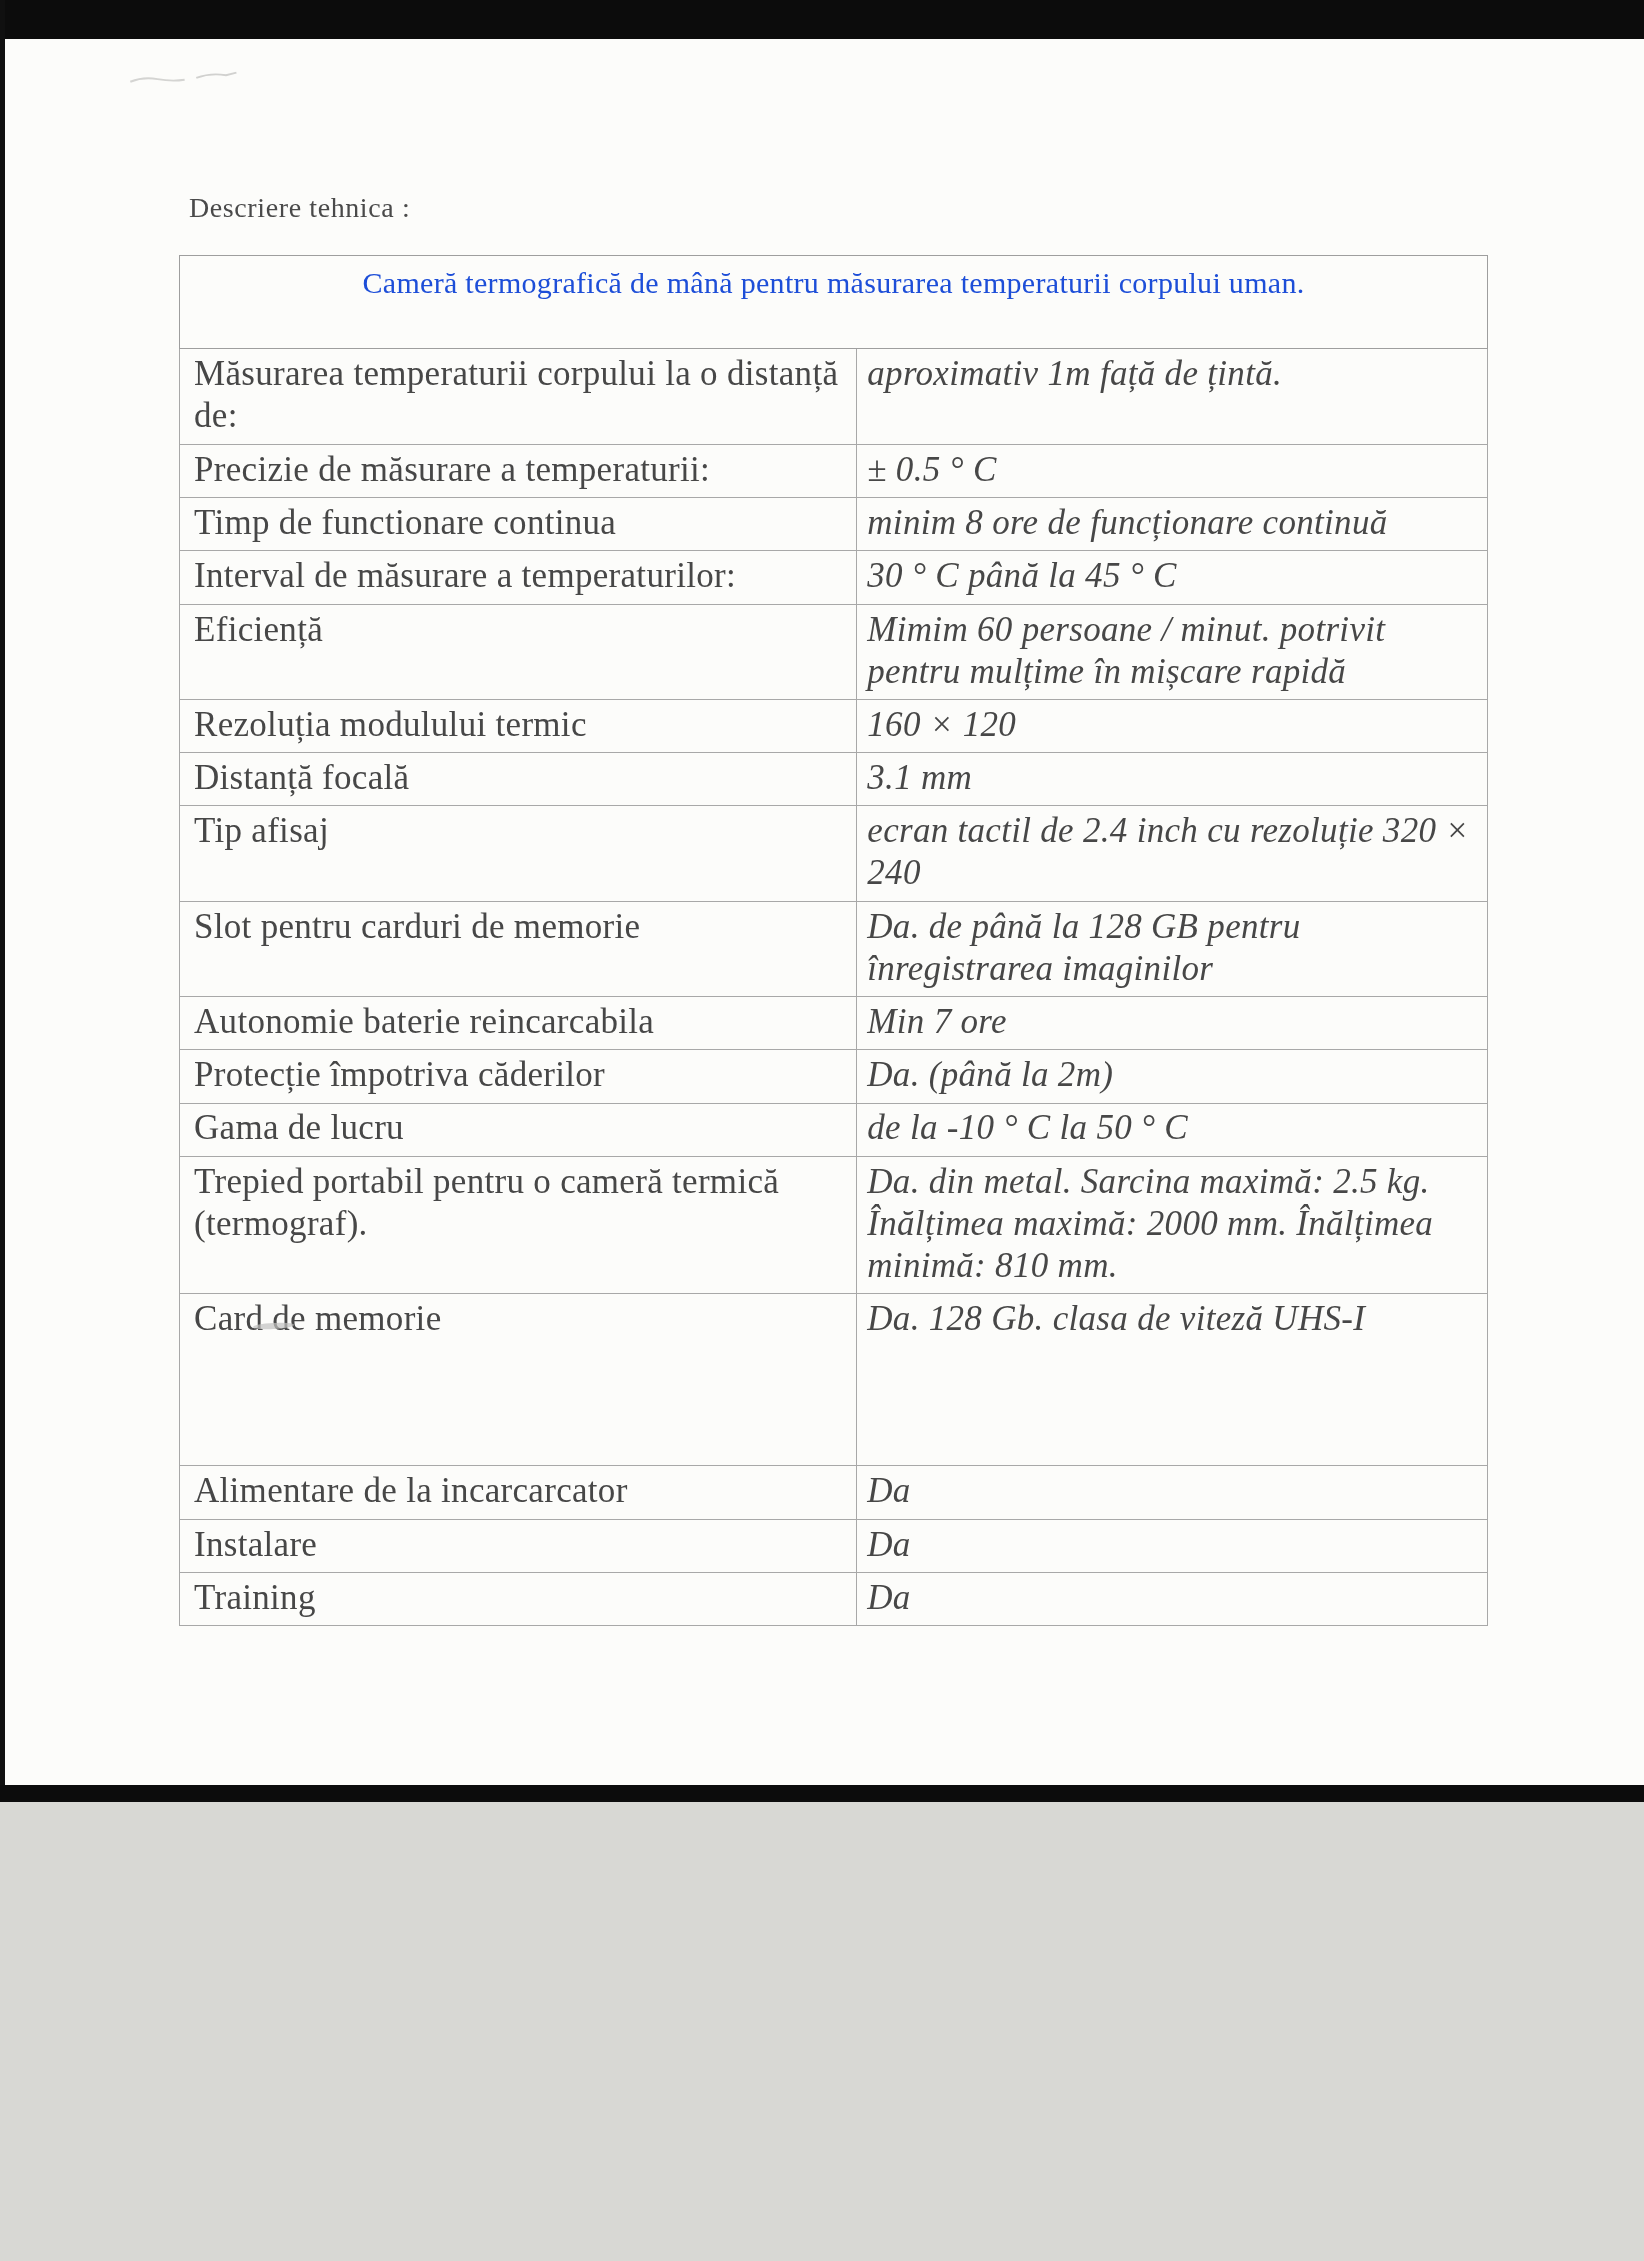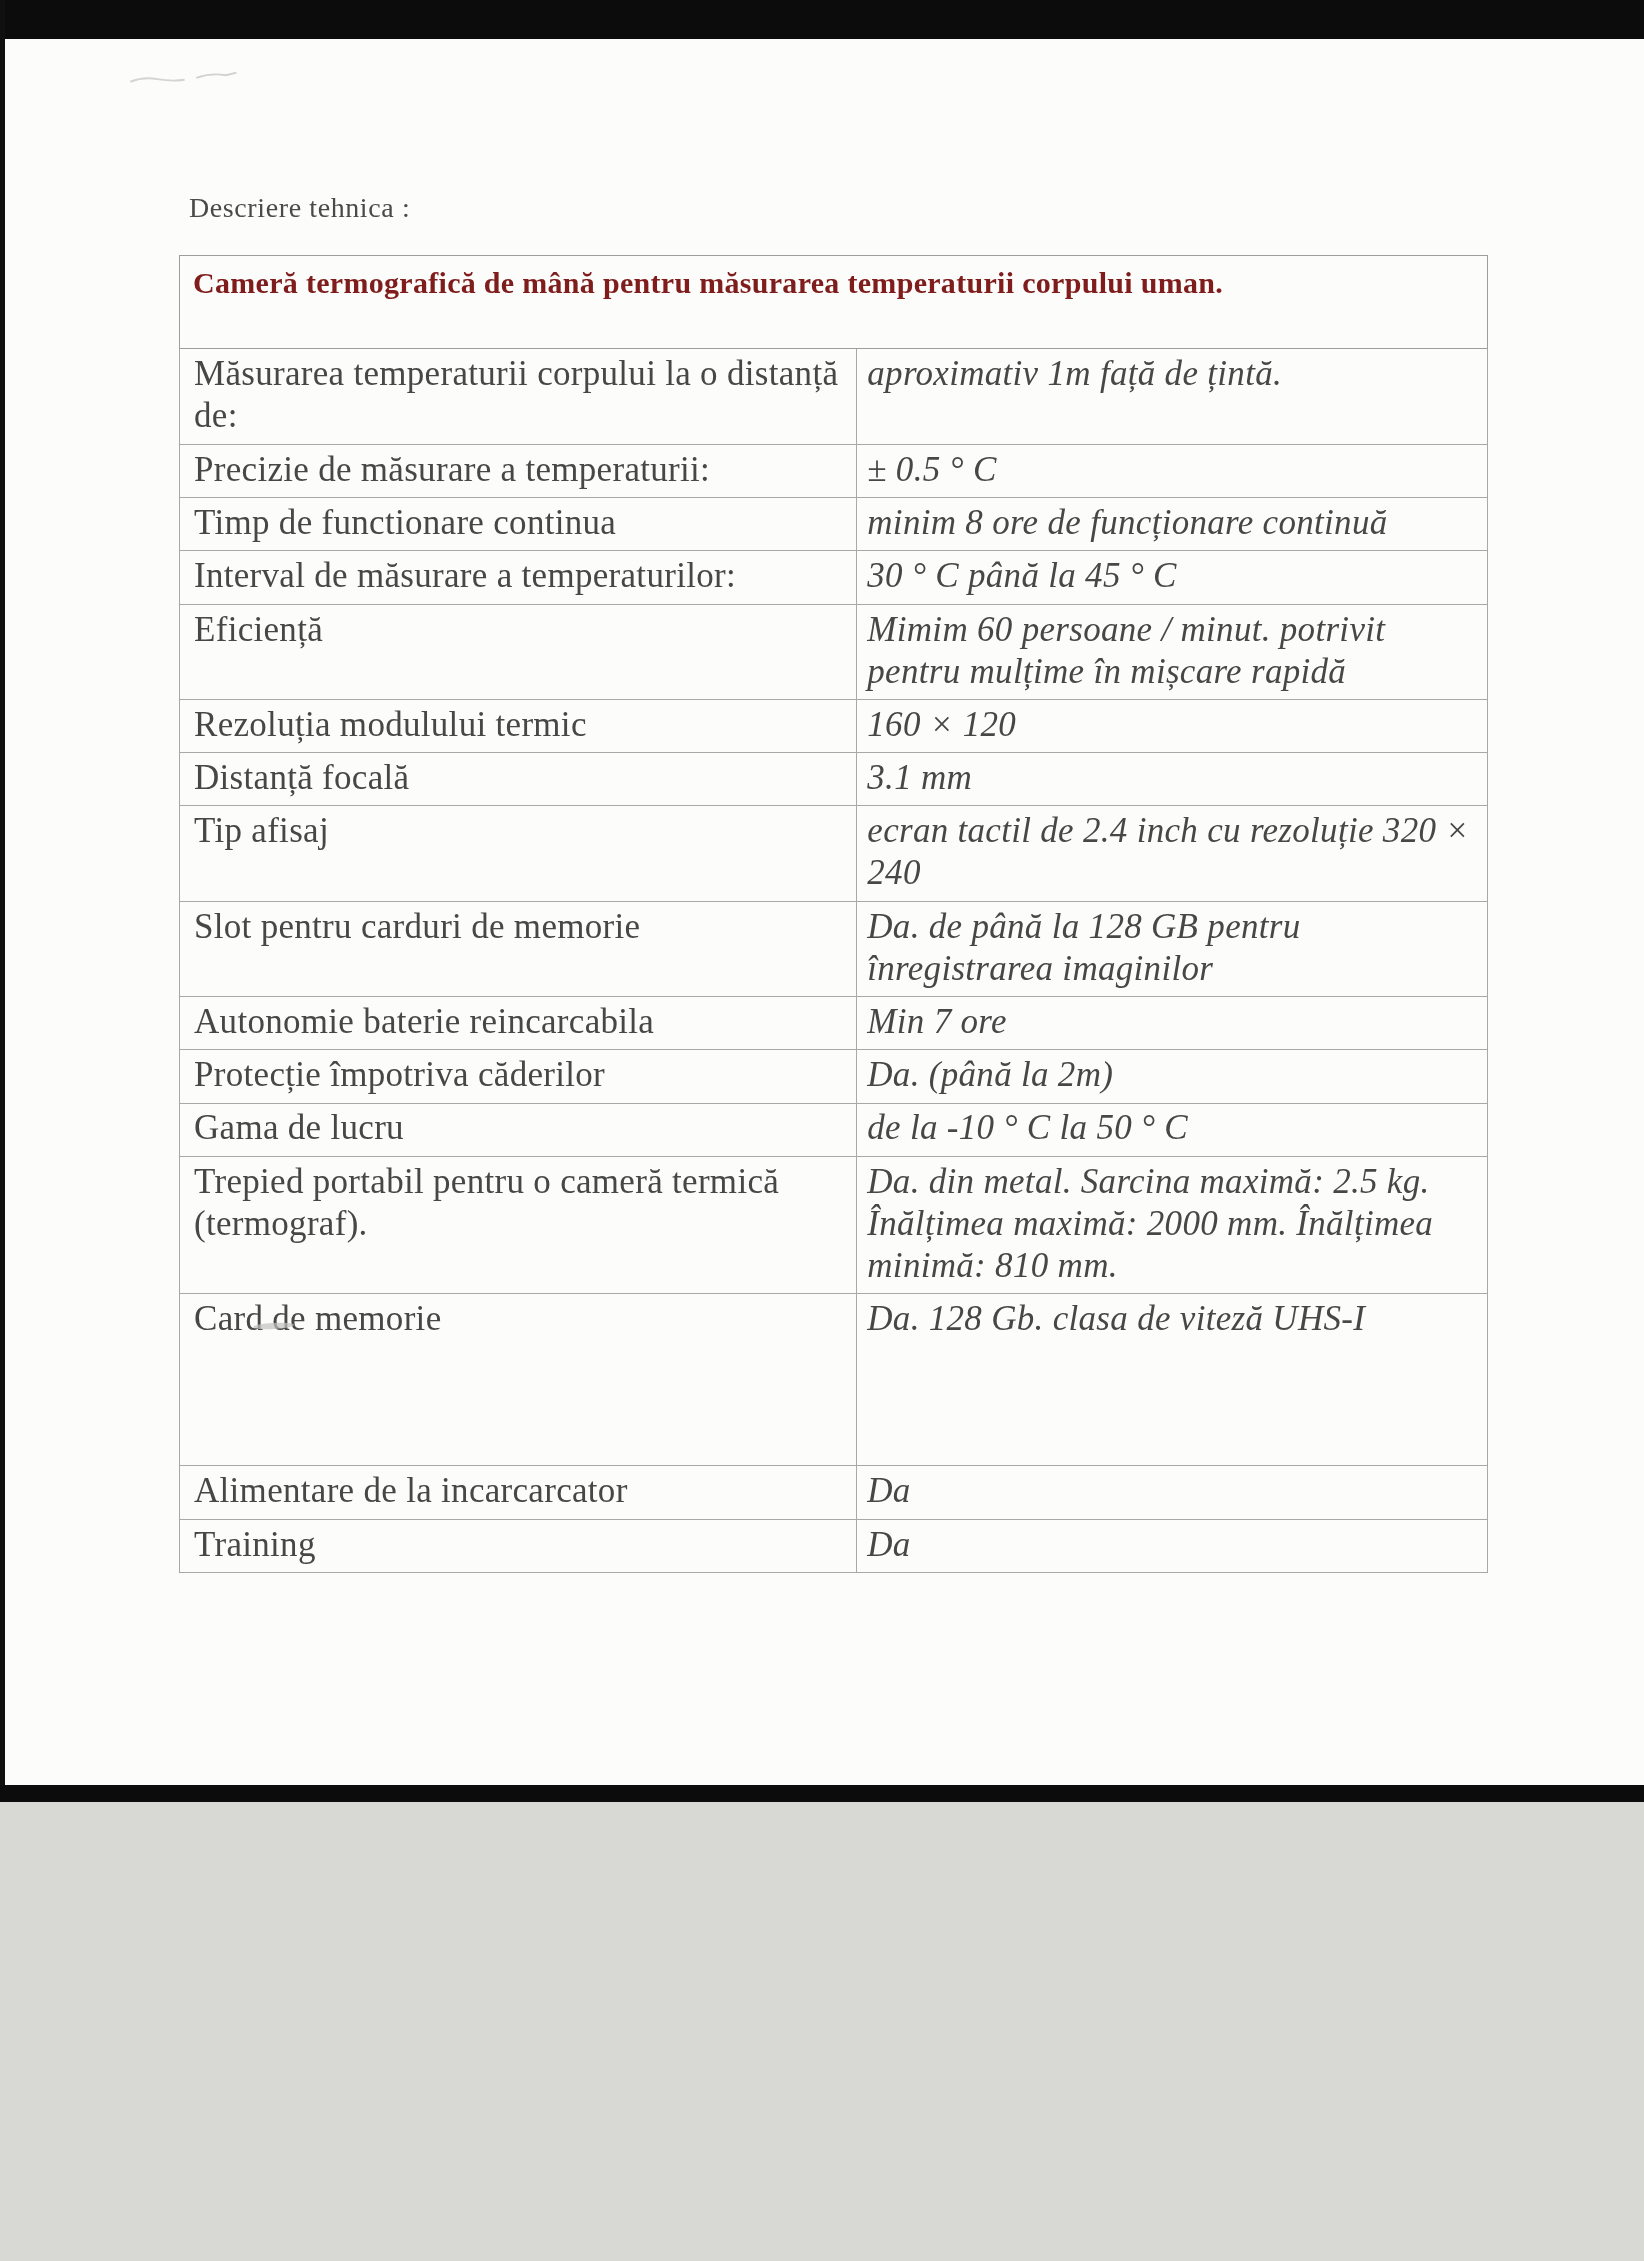--- a/index.html
+++ b/index.html
@@ -60,25 +60,25 @@
     width: 1308px;
     border-collapse: collapse;
     table-layout: fixed;
   }
   table.spec-table col.c-label { width: 677px; }
   table.spec-table col.c-value { width: 631px; }
   table.spec-table th {
     border: 1.3px solid #9e9e9e;
     height: 77px;
     vertical-align: top;
-    text-align: left;
+    text-align: center;
     padding: 10.3px 13px 5.2px 13px;
     font-size: 30px;
-    font-weight: bold;
-    color: #7f1d1d;
+    font-weight: normal;
+    color: #1d4ed8;
     letter-spacing: 0.3px;
   }
   table.spec-table td {
     border: 1.3px solid #a8a8a8;
     vertical-align: top;
     padding: 3.9px 11.6px 6.4px 14px;
     font-size: 35px;
     line-height: 1.2;
     letter-spacing: 0.3px;
   }
@@ -174,20 +174,24 @@
         </tr>
         <tr>
           <td class="label-cell">Card de memorie</td>
           <td class="value-cell">Da. 128 Gb. clasa de viteză UHS-I</td>
         </tr>
         <tr>
           <td class="label-cell">Alimentare  de la incarcarcator</td>
           <td class="value-cell">Da</td>
         </tr>
         <tr>
+          <td class="label-cell">Instalare</td>
+          <td class="value-cell">Da</td>
+        </tr>
+        <tr>
           <td class="label-cell">Training</td>
           <td class="value-cell">Da</td>
         </tr>
       </tbody>
   </table>
 
   <div class="smudge"></div>
 
 </div>
 

